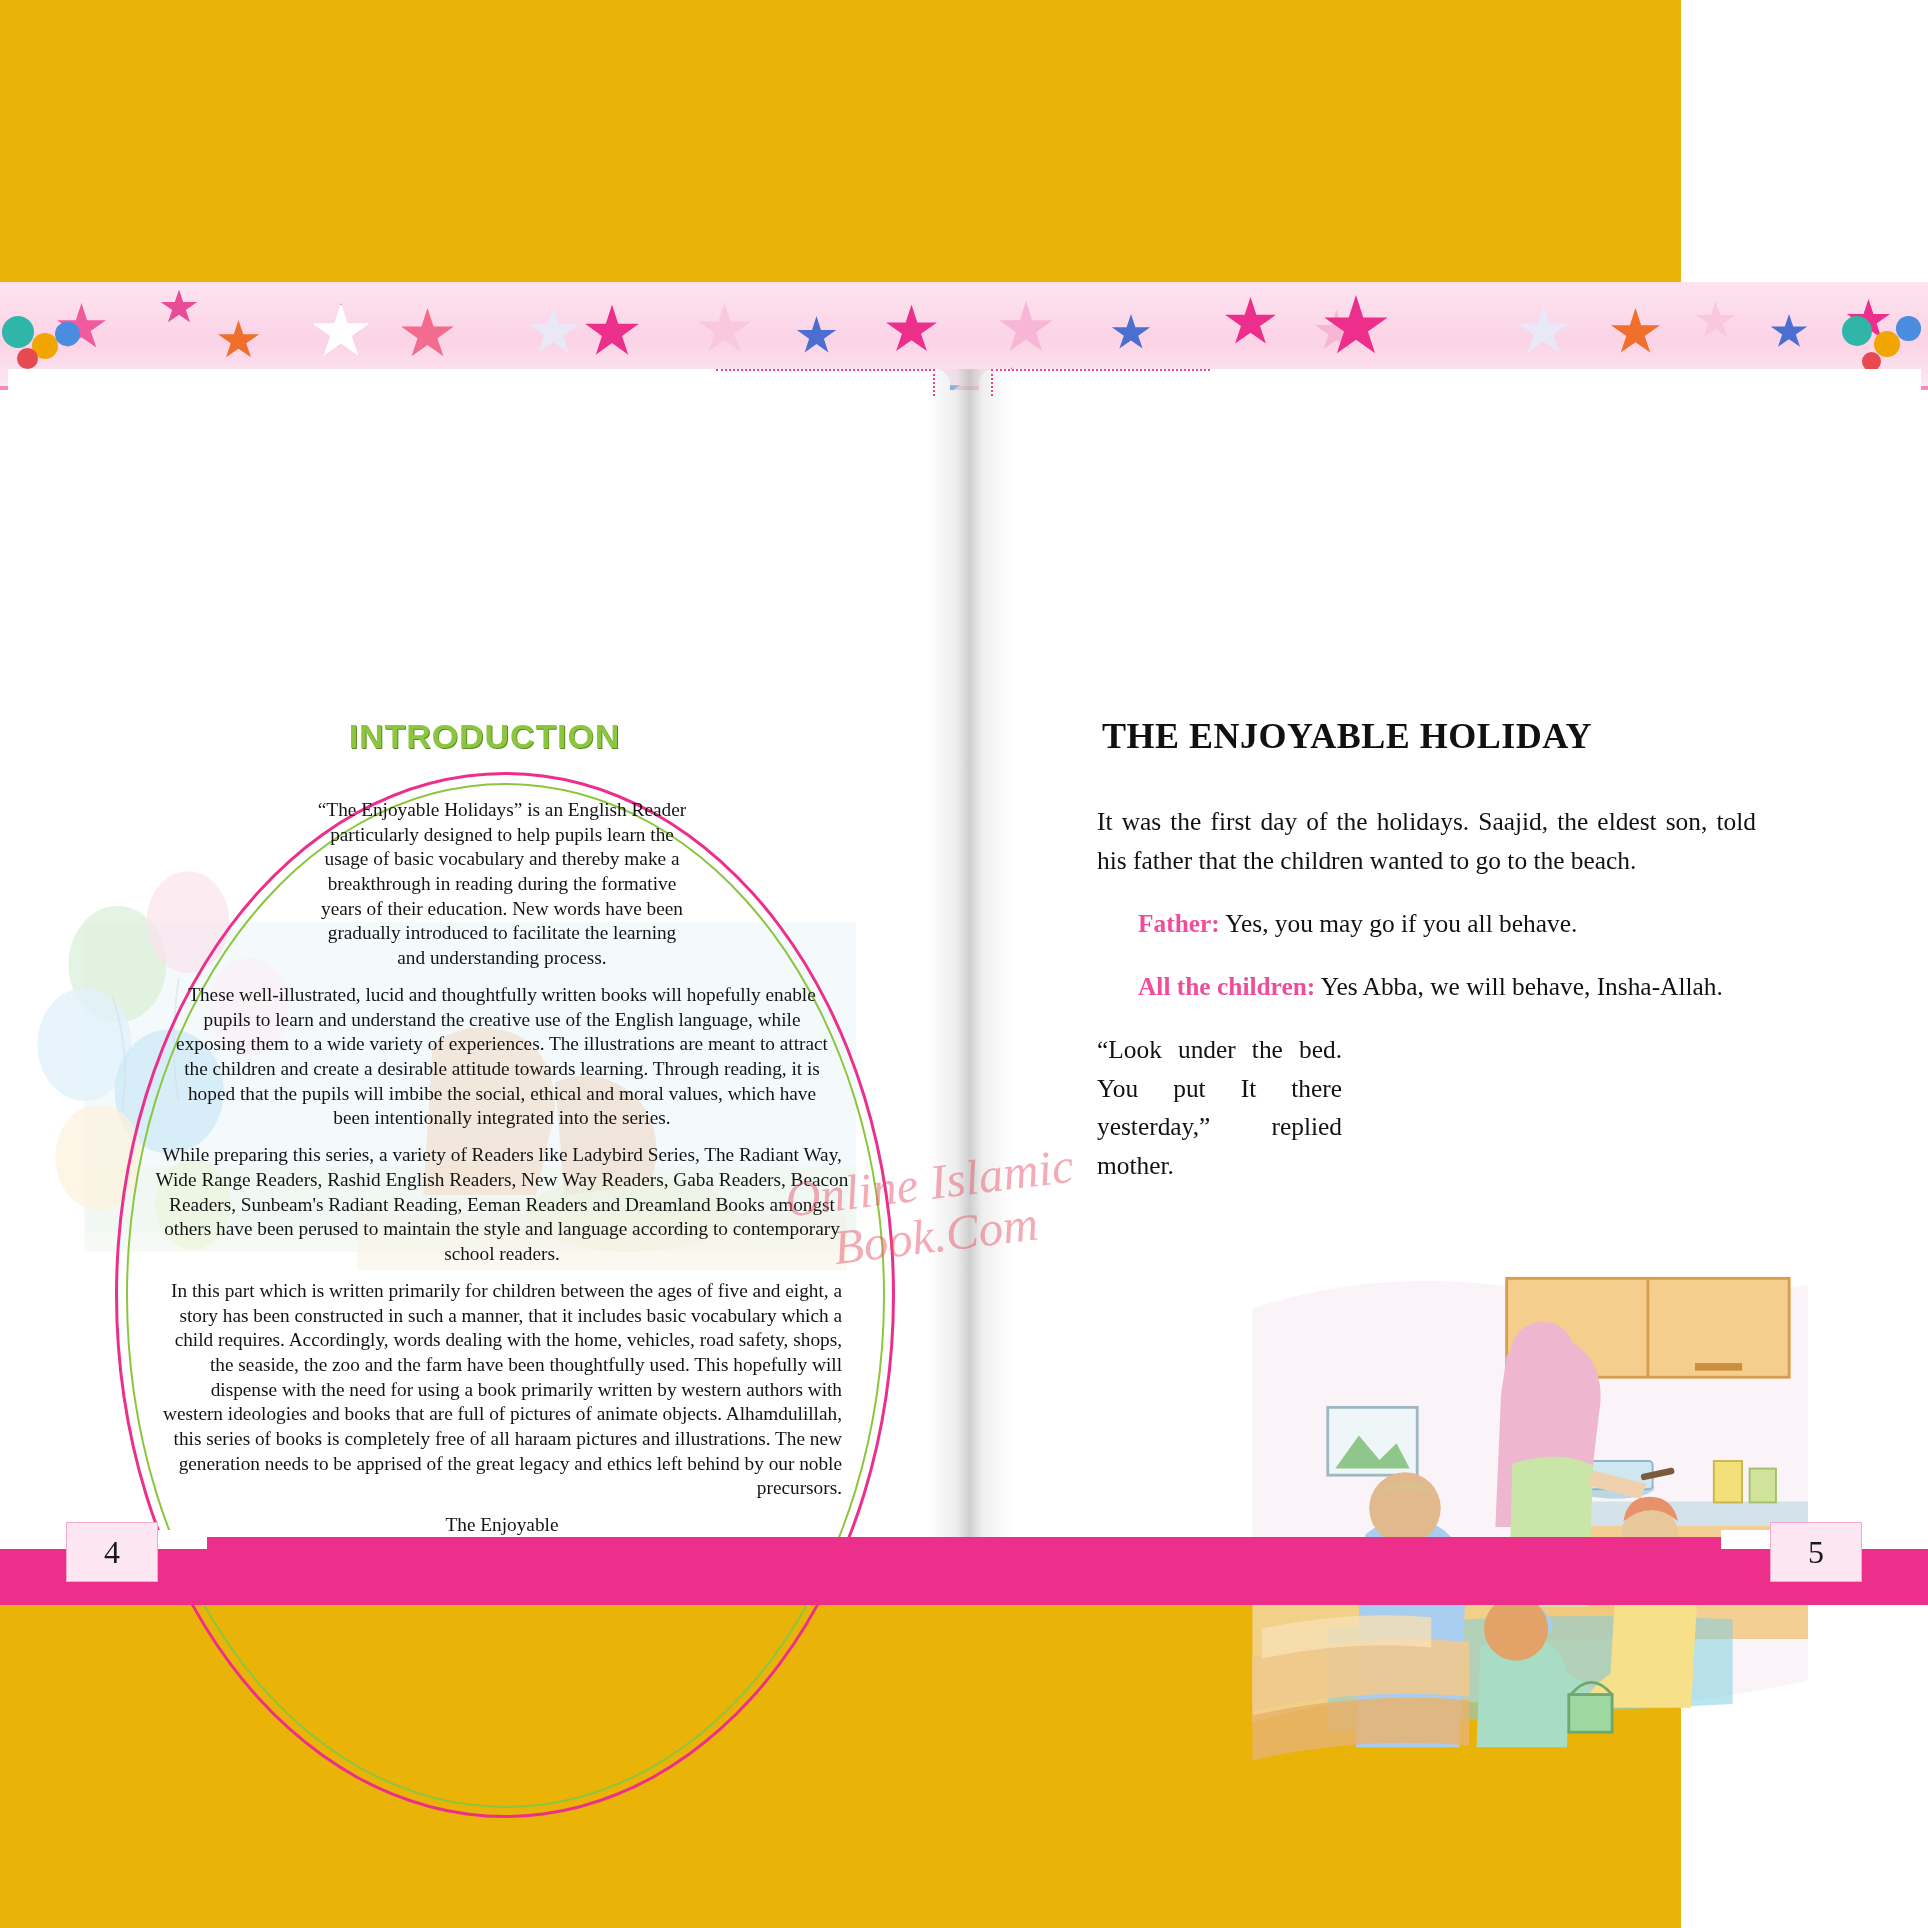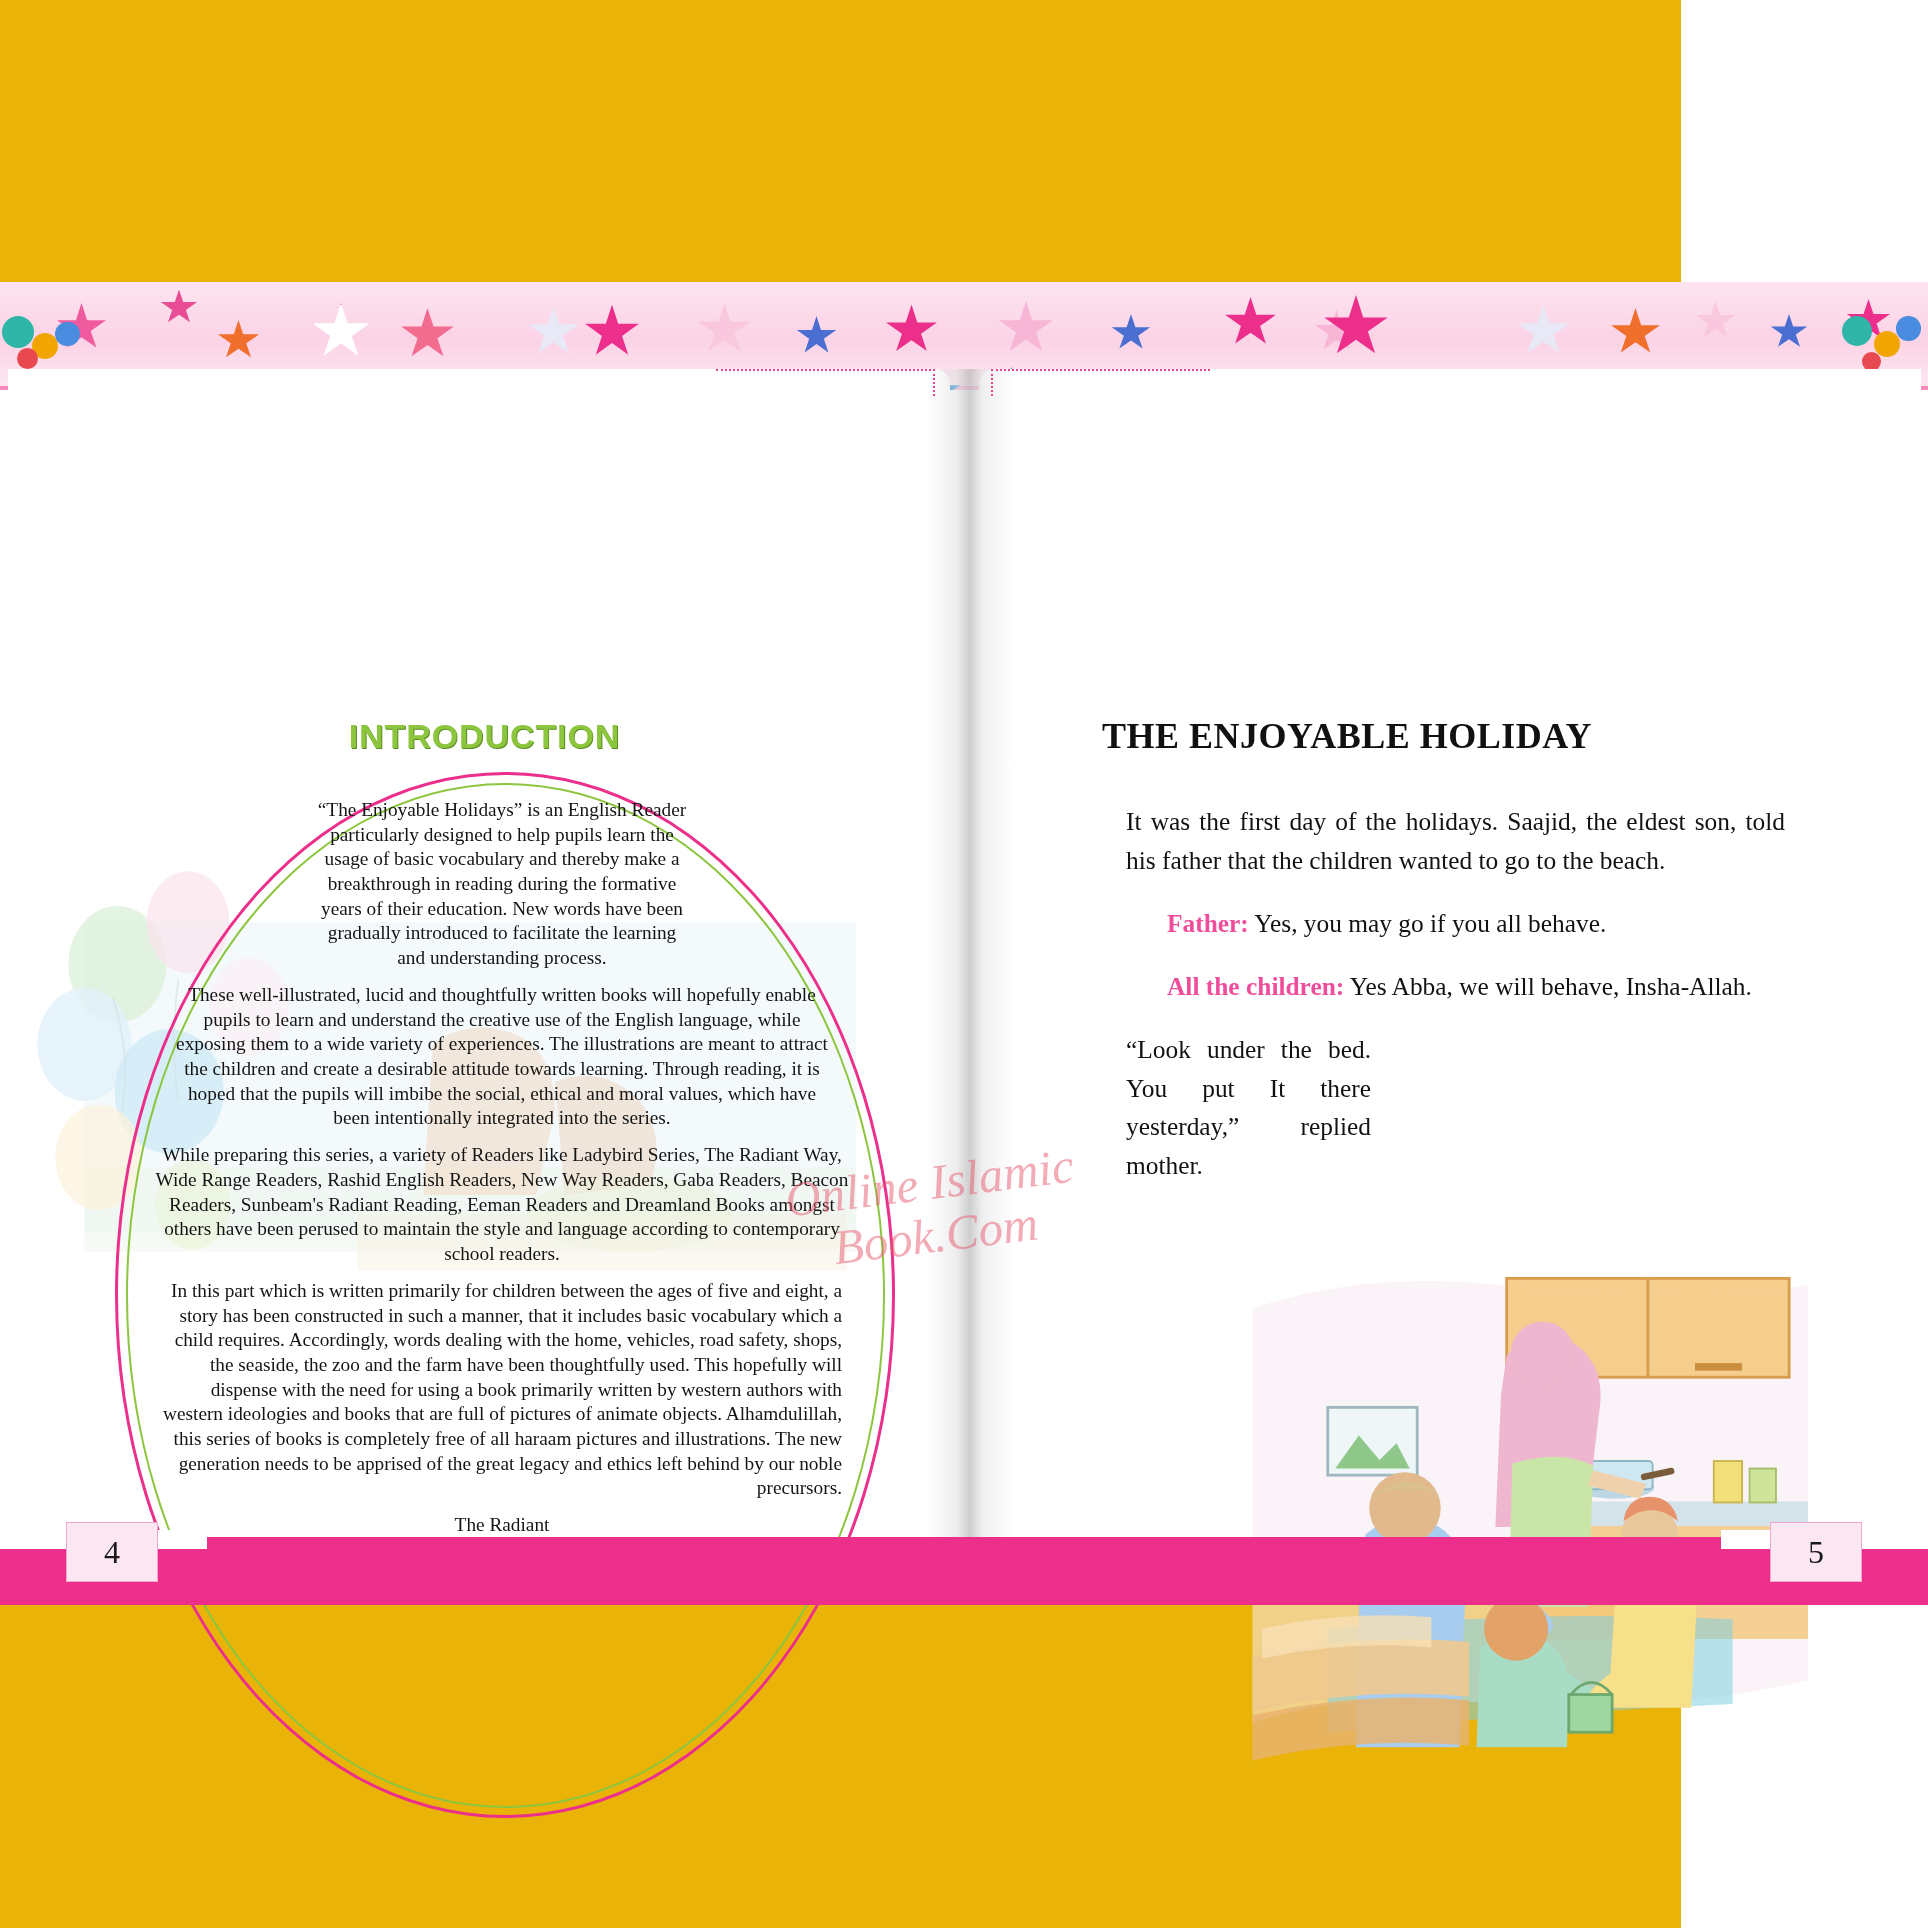--- a/index.html
+++ b/index.html
@@ -203,21 +203,21 @@
     text-align: left;
     font-family: "Liberation Serif", serif;
     font-weight: bold;
     font-size: 36px;
     letter-spacing: 0.5px;
     color: #111111;
   }
 
   .story-body {
     position: absolute;
-    left: 1126px;
+    left: 1097px;
     top: 520px;
     width: 659px;
     font-family: "Liberation Serif", serif;
     font-size: 25.4px;
     line-height: 1.52;
     color: #121212;
     text-align: justify;
   }
   .story-body p { margin: 0 0 24.5px 0; }
   .speaker {
@@ -340,21 +340,21 @@
 
     <div class="oval">
       <div class="oval-inner"></div>
     </div>
 
     <div class="oval-text">
       <p class="op0">“The Enjoyable Holidays” is an English Reader particularly designed to help pupils learn the usage of basic vocabulary and thereby make a breakthrough in reading during the formative years of their education. New words have been gradually introduced to facilitate the learning and understanding process.</p>
       <p class="op1">These well-illustrated, lucid and thoughtfully written books will hopefully enable pupils to learn and understand the creative use of the English language, while exposing them to a wide variety of experiences. The illustrations are meant to attract the children and create a desirable attitude towards learning. Through reading, it is hoped that the pupils will imbibe the social, ethical and moral values, which have been intentionally integrated into the series.</p>
       <p class="op2">While preparing this series, a variety of Readers like Ladybird Series, The Radiant Way, Wide Range Readers, Rashid English Readers, New Way Readers, Gaba Readers, Beacon Readers, Sunbeam's Radiant Reading, Eeman Readers and Dreamland Books amongst others have been perused to maintain the style and language according to contemporary school readers.</p>
       <p class="op3">In this part which is written primarily for children between the ages of five and eight, a story has been constructed in such a manner, that it includes basic vocabulary which a child requires. Accordingly, words dealing with the home, vehicles, road safety, shops, the seaside, the zoo and the farm have been thoughtfully used. This hopefully will dispense with the need for using a book primarily written by western authors with western ideologies and books that are full of pictures of animate objects. Alhamdulillah, this series of books is completely free of all haraam pictures and illustrations. The new generation needs to be apprised of the great legacy and ethics left behind by our noble precursors.</p>
-      <p class="op4">The Radiant</p>
+      <p class="op4">The Enjoyable</p>
     </div>
 
     <div class="story-title">THE ENJOYABLE HOLIDAY</div>
 
     <div class="story-body">
       <p>It was the first day of the holidays. Saajid, the eldest son, told his father that the children wanted to go to the beach.</p>
       <p><span class="speaker">Father:</span><span> Yes, you may go if you all behave.</span></p>
       <p><span class="speaker">All the children:</span><span> Yes Abba, we will behave, Insha-Allah.</span></p>
       <p class="narrow" style="width:245px;">“Look under the bed. You put It there yesterday,” replied mother.</p>
     </div>

